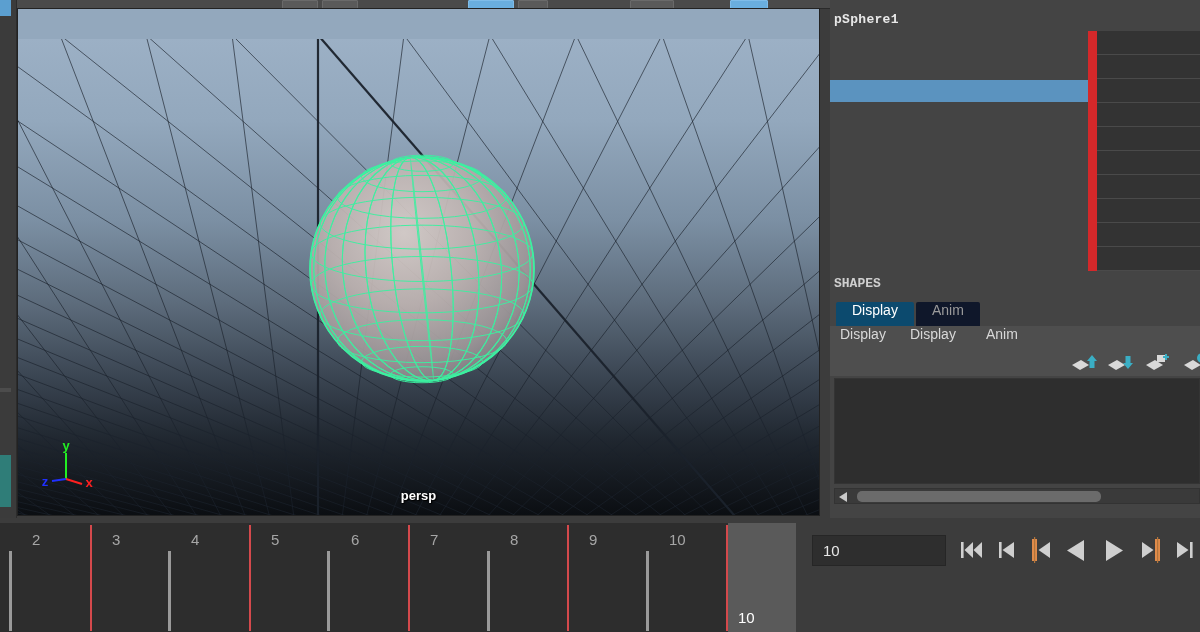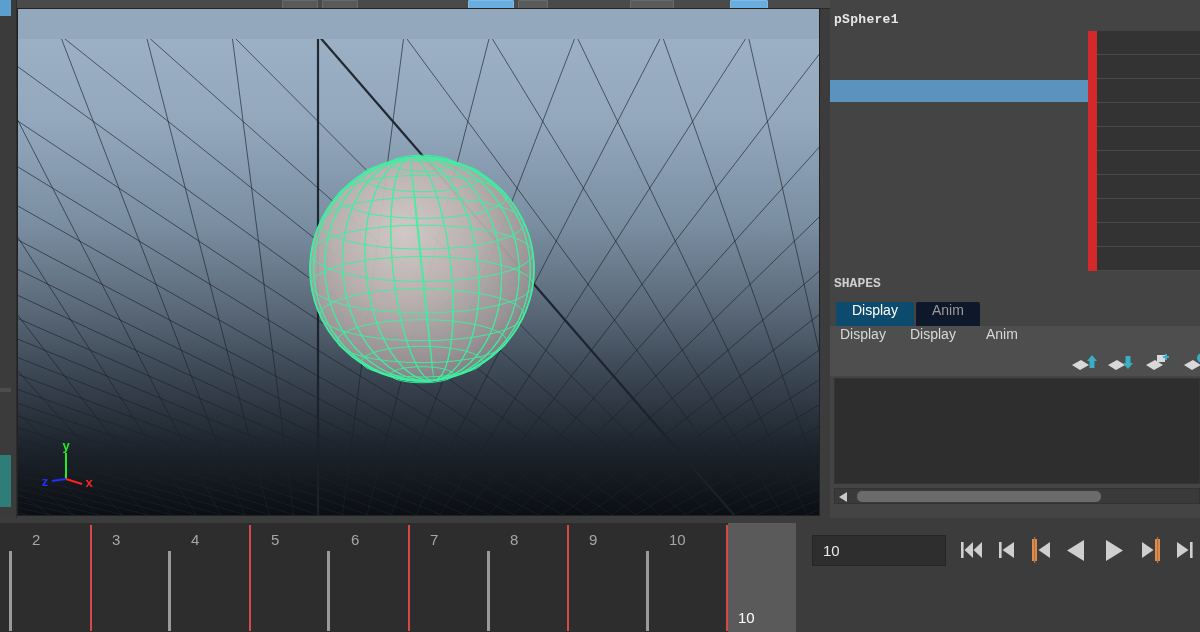--- a/index.html
+++ b/index.html
@@ -376,20 +376,21 @@
 
       <svg class="axis-gizmo" width="70" height="60">
         <line x1="30" y1="42" x2="30" y2="16" stroke="#22ee22" stroke-width="2"></line>
         <text x="30" y="13" fill="#22ee22" font-family="Liberation Sans, sans-serif" font-size="13" font-weight="bold" text-anchor="middle">y</text>
         <line x1="30" y1="42" x2="46" y2="47" stroke="#ff2020" stroke-width="2"></line>
         <text x="53" y="50" fill="#ff2020" font-family="Liberation Sans, sans-serif" font-size="13" font-weight="bold" text-anchor="middle">x</text>
         <line x1="30" y1="42" x2="16" y2="44" stroke="#2030ff" stroke-width="2"></line>
         <text x="9" y="49" fill="#2030ff" font-family="Liberation Sans, sans-serif" font-size="13" font-weight="bold" text-anchor="middle">z</text>
       </svg>
 
+      <div class="cam-label">persp</div>
     </div>
   </div>
 
   <div class="chanbox">
     <div class="cb-title">pSphere1</div>
     <div class="cb-rows" id="cb-rows">
         <div class="cb-row">
           <div class="cb-lbl"></div>
           <div class="cb-key"></div>
           <div class="cb-val"></div>

